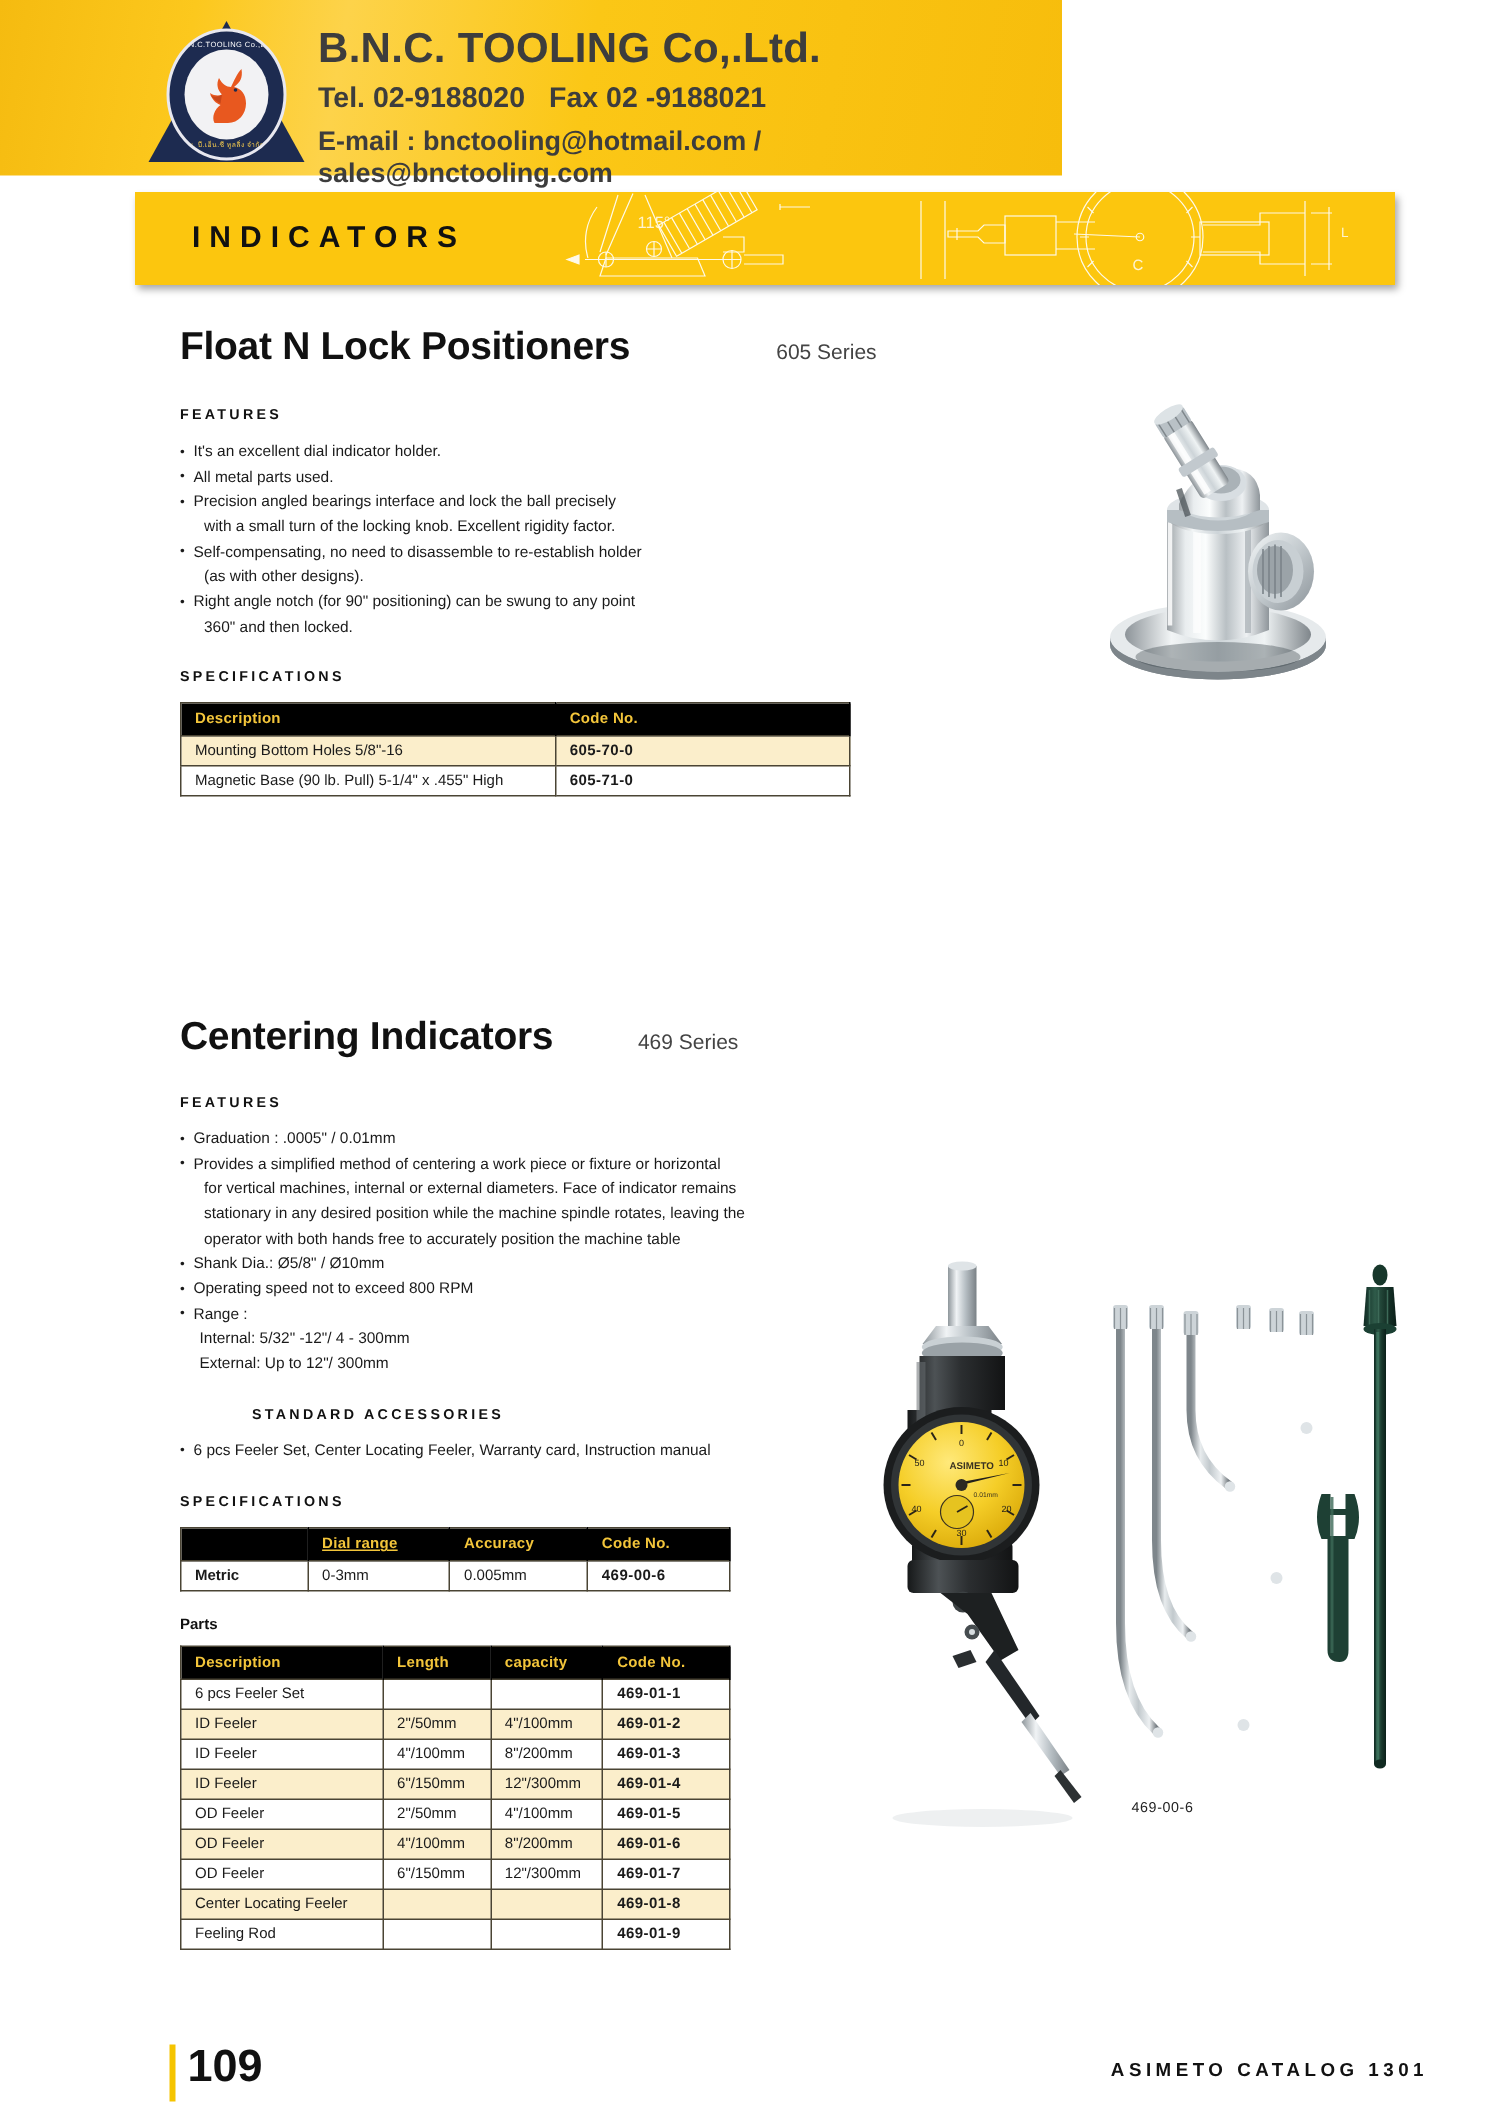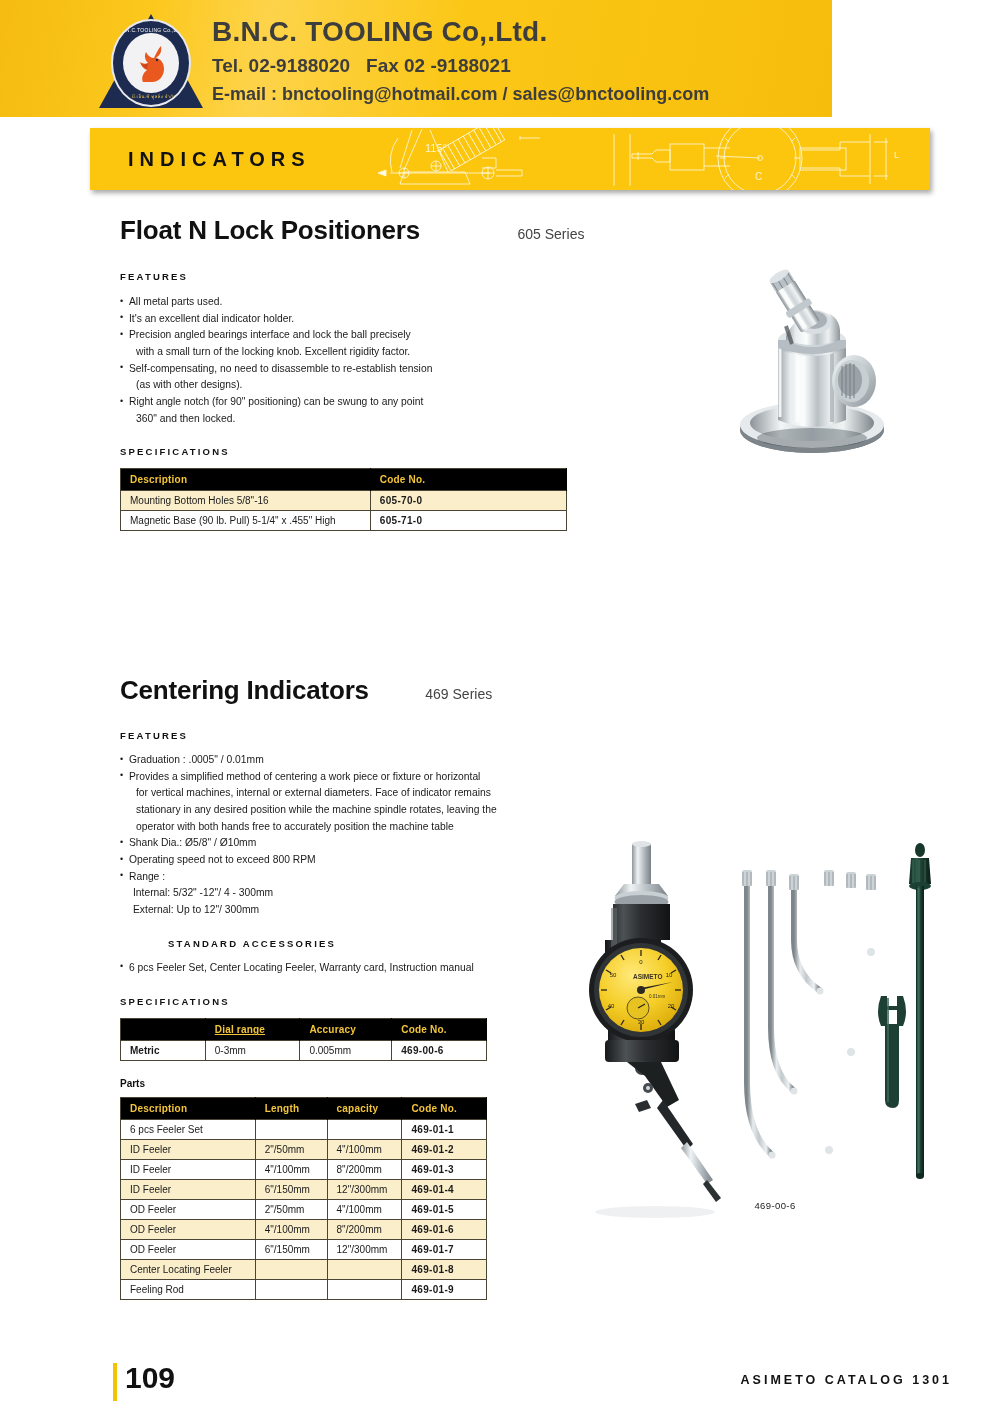--- a/index.html
+++ b/index.html
@@ -6,21 +6,21 @@
   body {
     width: 1000px; height: 1415px;
     background: #ffffff;
     font-family: "Liberation Sans", sans-serif;
     position: relative;
     overflow: hidden;
   }
 
   
   .company-header {
-    position: absolute; left: 0; top: 0; width: 832px; height: 117px;
+    position: absolute; left: 0; top: 0; width: 708px; height: 117px;
     background: linear-gradient(100deg, #f5bb10 0%, #fcc81d 18%, #fdd34a 32%, #fbc716 55%, #f7bd0c 100%);
   }
   .logo-wrap {
     position: absolute; left: 95px; top: 8px; width: 112px; height: 105px;
   }
   .logo-tri {
     position: absolute; left: 50%; top: 50%; transform: translate(-50%,-50%);
     width: 0; height: 0;
     border-left: 52px solid transparent;
     border-right: 52px solid transparent;
@@ -210,25 +210,25 @@
 
 <div class="section" style="left:120px; top:215px; width:560px;">
   <div>
     <span class="sec-title">Float N Lock Positioners</span>
     <span class="sec-series" style="margin-left:93px;">605 Series</span>
   </div>
 
   <div class="sub-head" style="margin-top:25px;">FEATURES</div>
 
   <ul class="feat-list" style="margin-top:12px;">
+    <li class="bulleted">It's an excellent dial indicator holder.</li>
     <li class="bulleted">All metal parts used.</li>
-    <li class="bulleted">It's an excellent dial indicator holder.</li>
     <li class="bulleted">Precision angled bearings interface and lock the ball precisely</li>
     <li class="cont">with a small turn of the locking knob. Excellent rigidity factor.</li>
-    <li class="bulleted">Self-compensating, no need to disassemble to re-establish tension</li>
+    <li class="bulleted">Self-compensating, no need to disassemble to re-establish holder</li>
     <li class="cont">(as with other designs).</li>
     <li class="bulleted">Right angle notch (for 90" positioning) can be swung to any point</li>
     <li class="cont">360" and then locked.</li>
   </ul>
 
   <div class="sub-head" style="margin-top:19px;">SPECIFICATIONS</div>
 
   <table class="spec-table" style="margin-top:11px; width:447px;">
     <thead>
       <tr>

